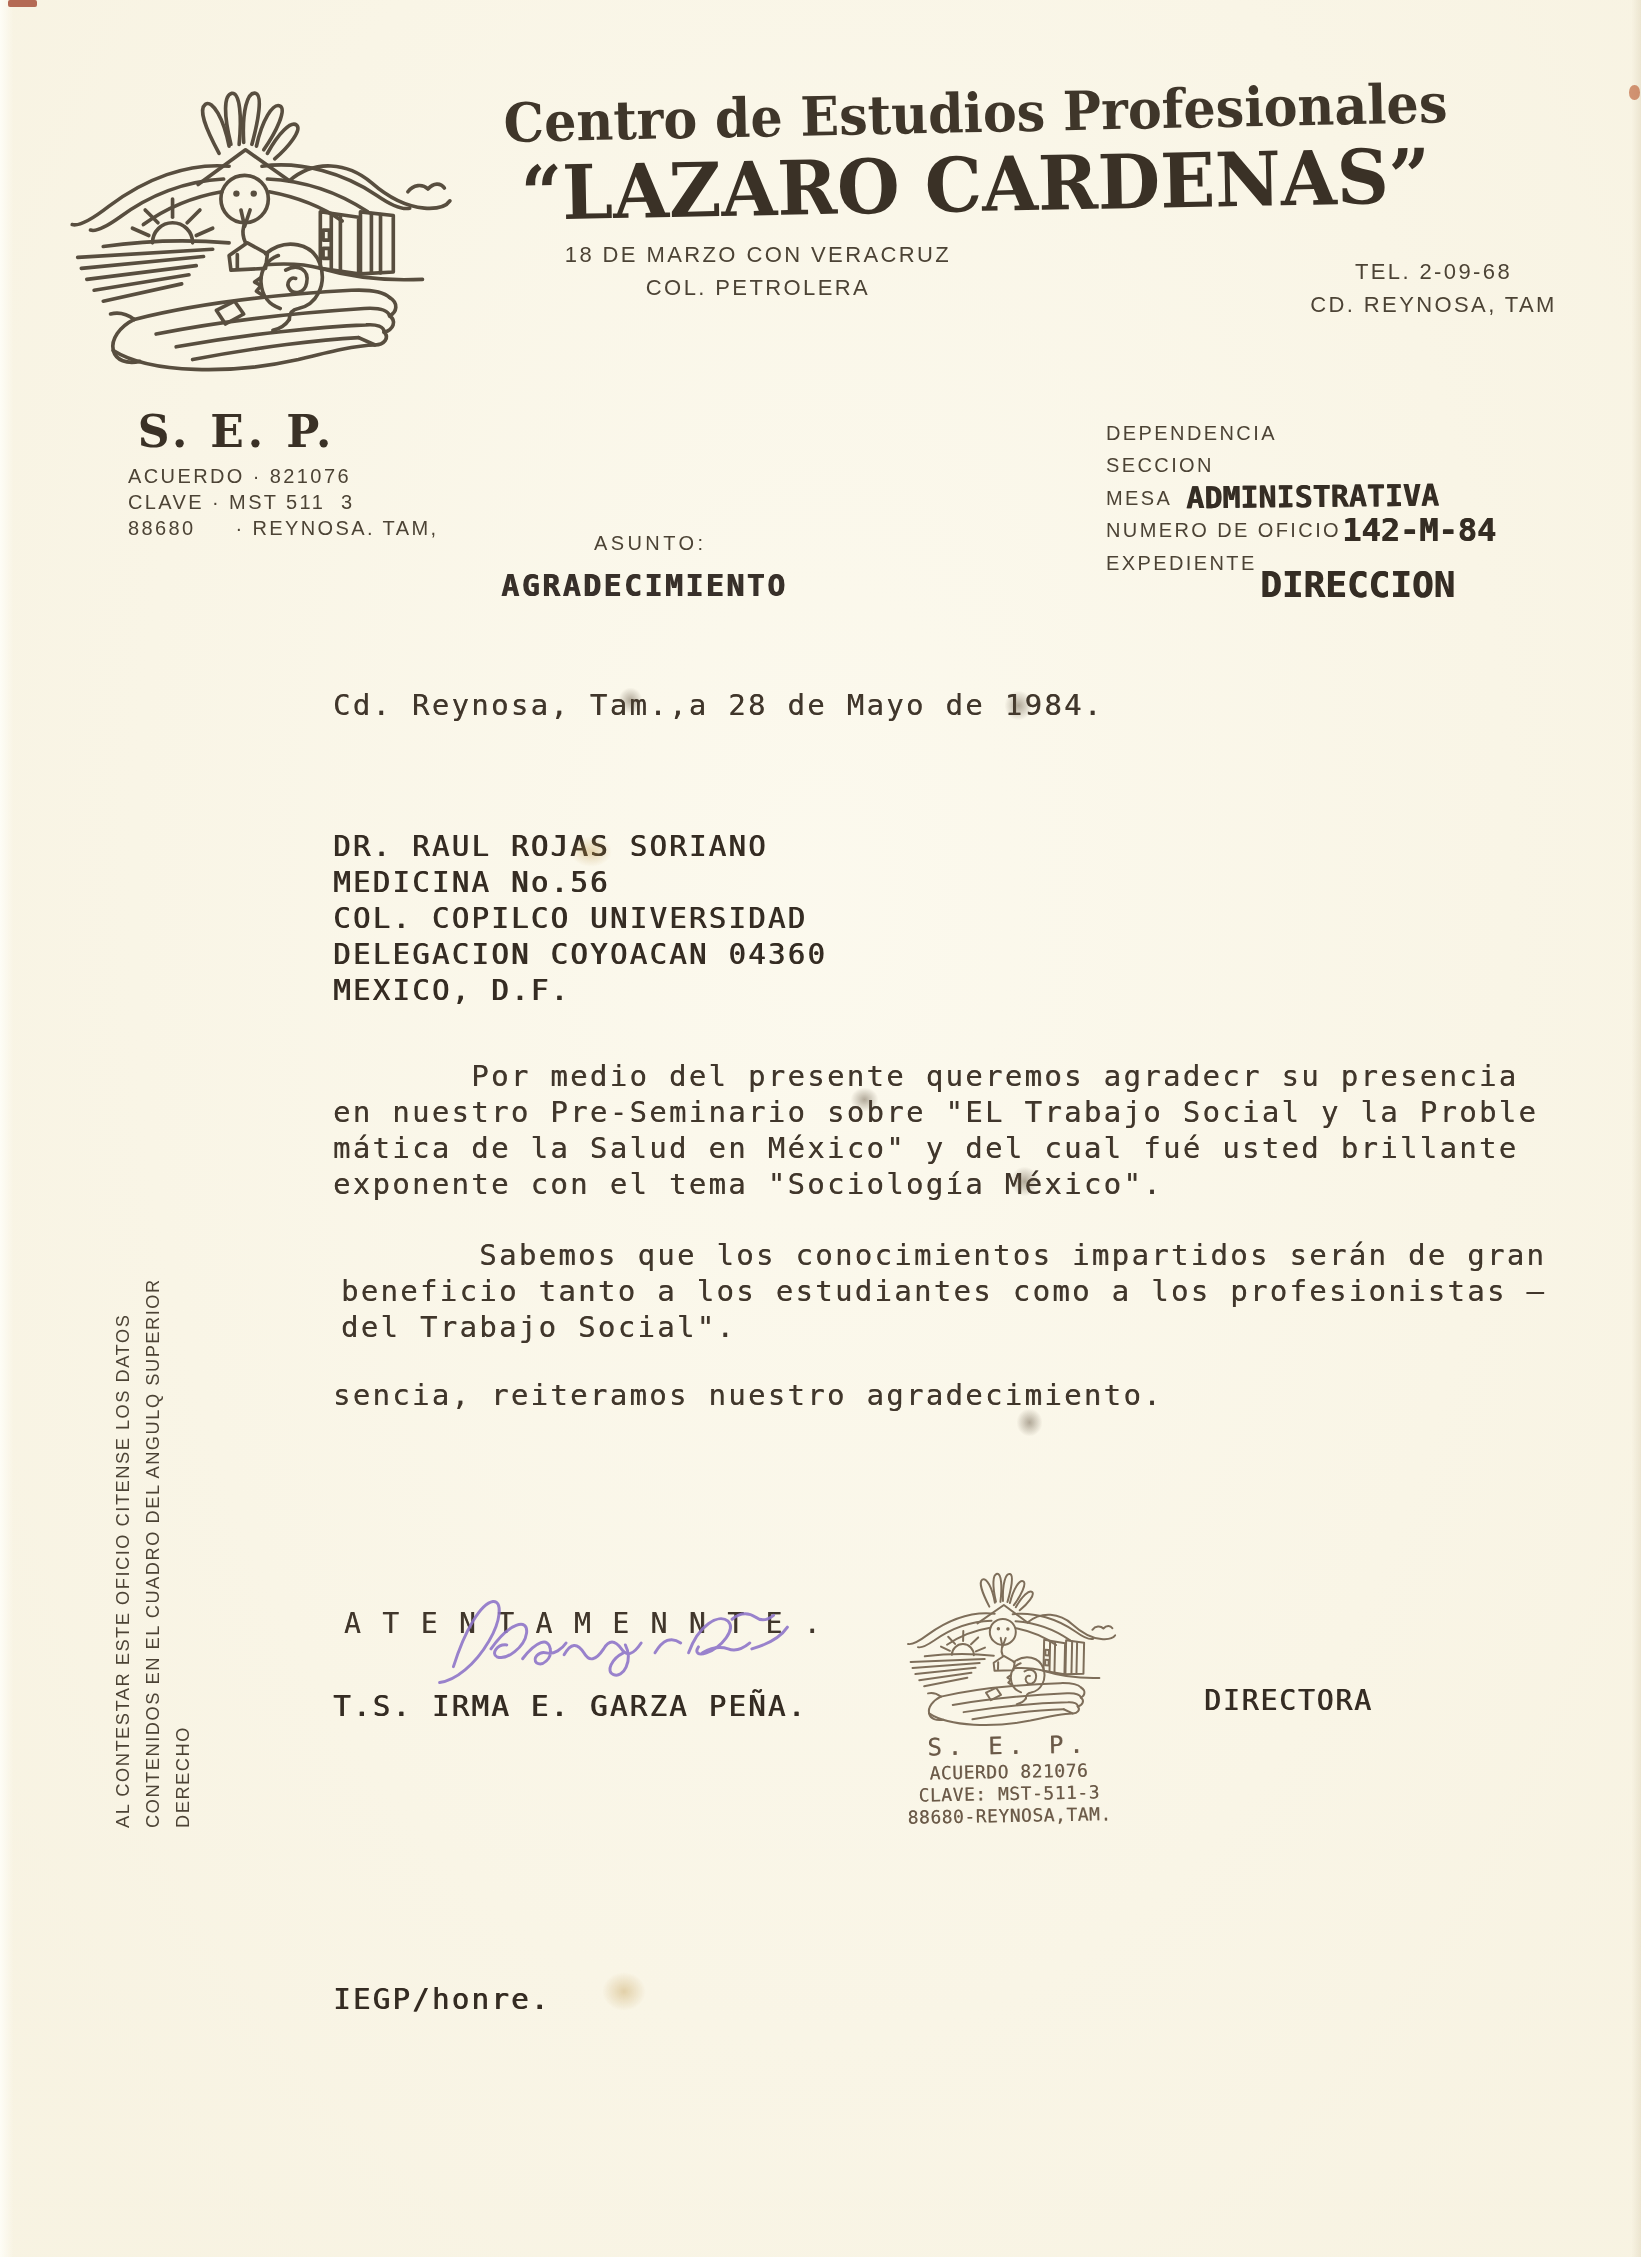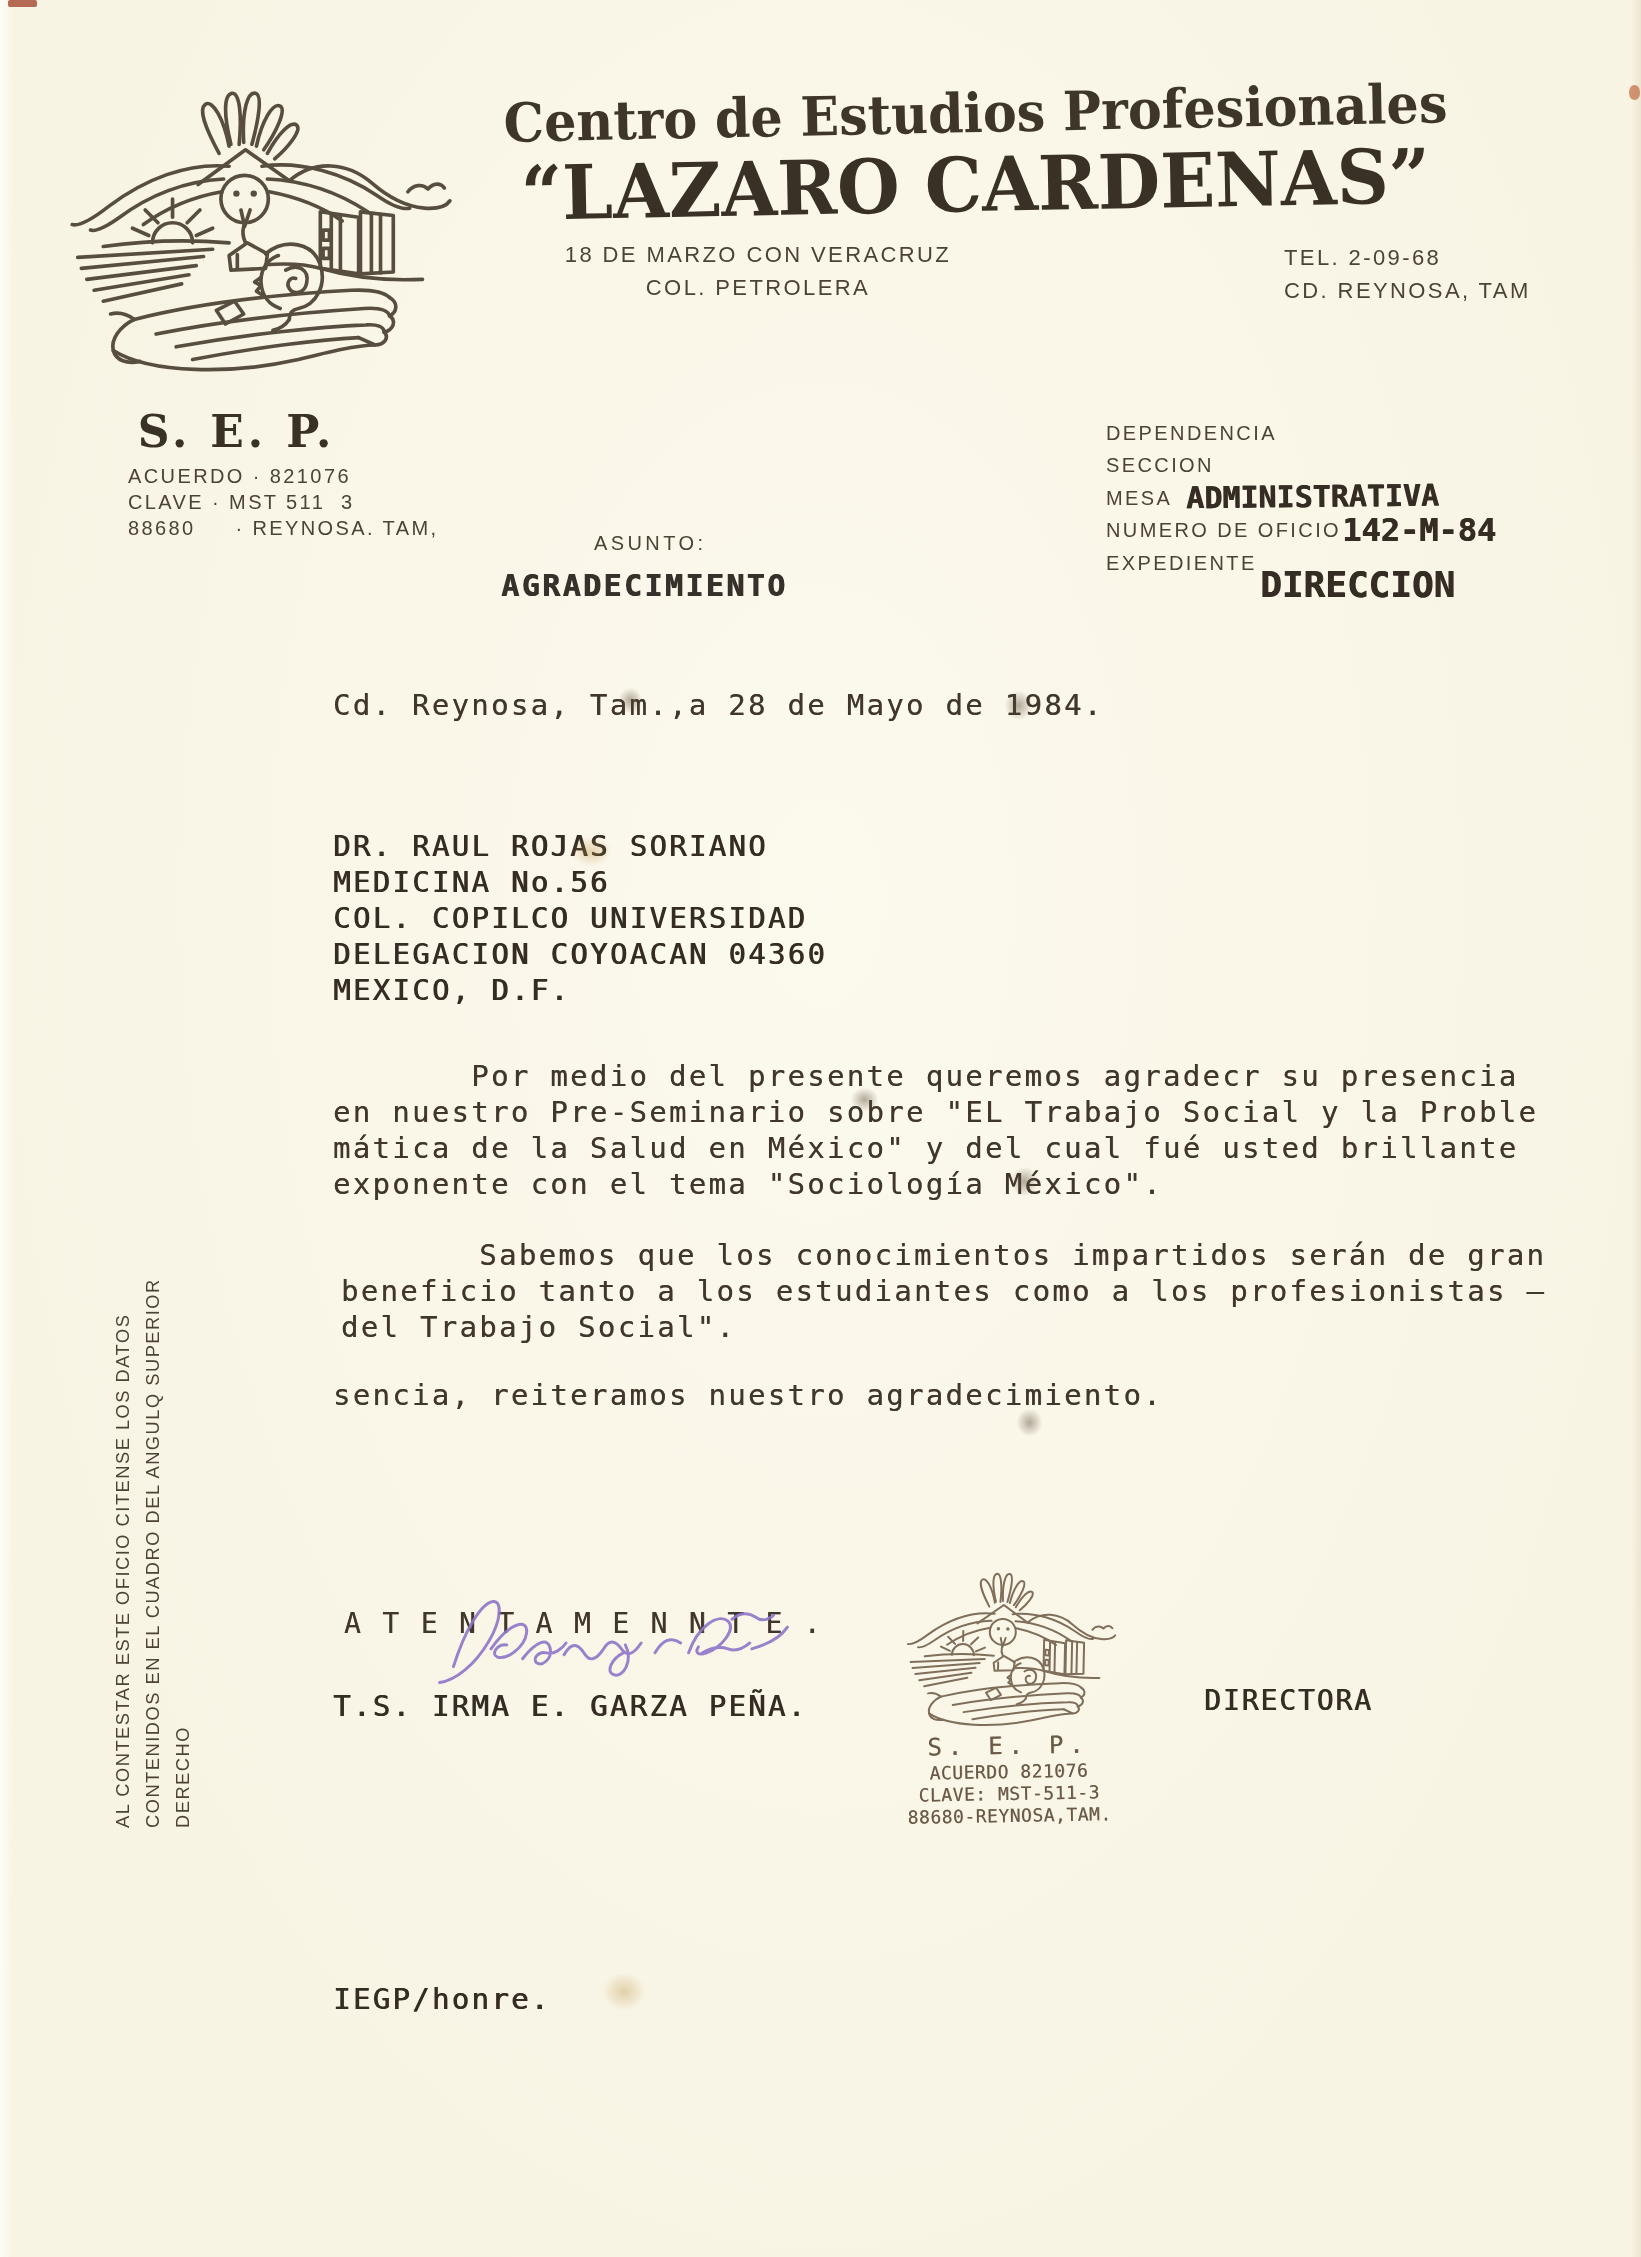--- a/index.html
+++ b/index.html
@@ -31,21 +31,21 @@
     font-family:"DejaVu Serif", serif; font-weight:bold;
     font-size:75px; color:#3a3126;
     transform:rotate(-1.1deg) scaleX(.96); transform-origin:center;
     white-space:nowrap;
   }
   .printed{
     font-family:"Liberation Sans", sans-serif;
     color:#4c4335; letter-spacing:2.4px;
   }
   .addr{ left:541px; top:238px; width:434px; text-align:center; font-size:22px; line-height:33px;}
-  .telblock{ left:1284px; top:241px; width:299px; font-size:22px; line-height:33px;}
+  .telblock{ left:1284px; top:255px; width:299px; text-align:center; font-size:22px; line-height:33px;}
 
   .sep-title{
     left:116px; top:406px; width:241px; text-align:center;
     font-family:"DejaVu Serif", serif; font-weight:bold; font-size:44px;
     color:#3a3126; letter-spacing:3.9px; white-space:nowrap;
   }
   .sep-lines{ left:111px; top:463px; font-size:20px; line-height:26px; white-space:pre;margin-left:17px;}
 
   .ref-label{ font-size:20px; white-space:nowrap;}
   .typed-value{

